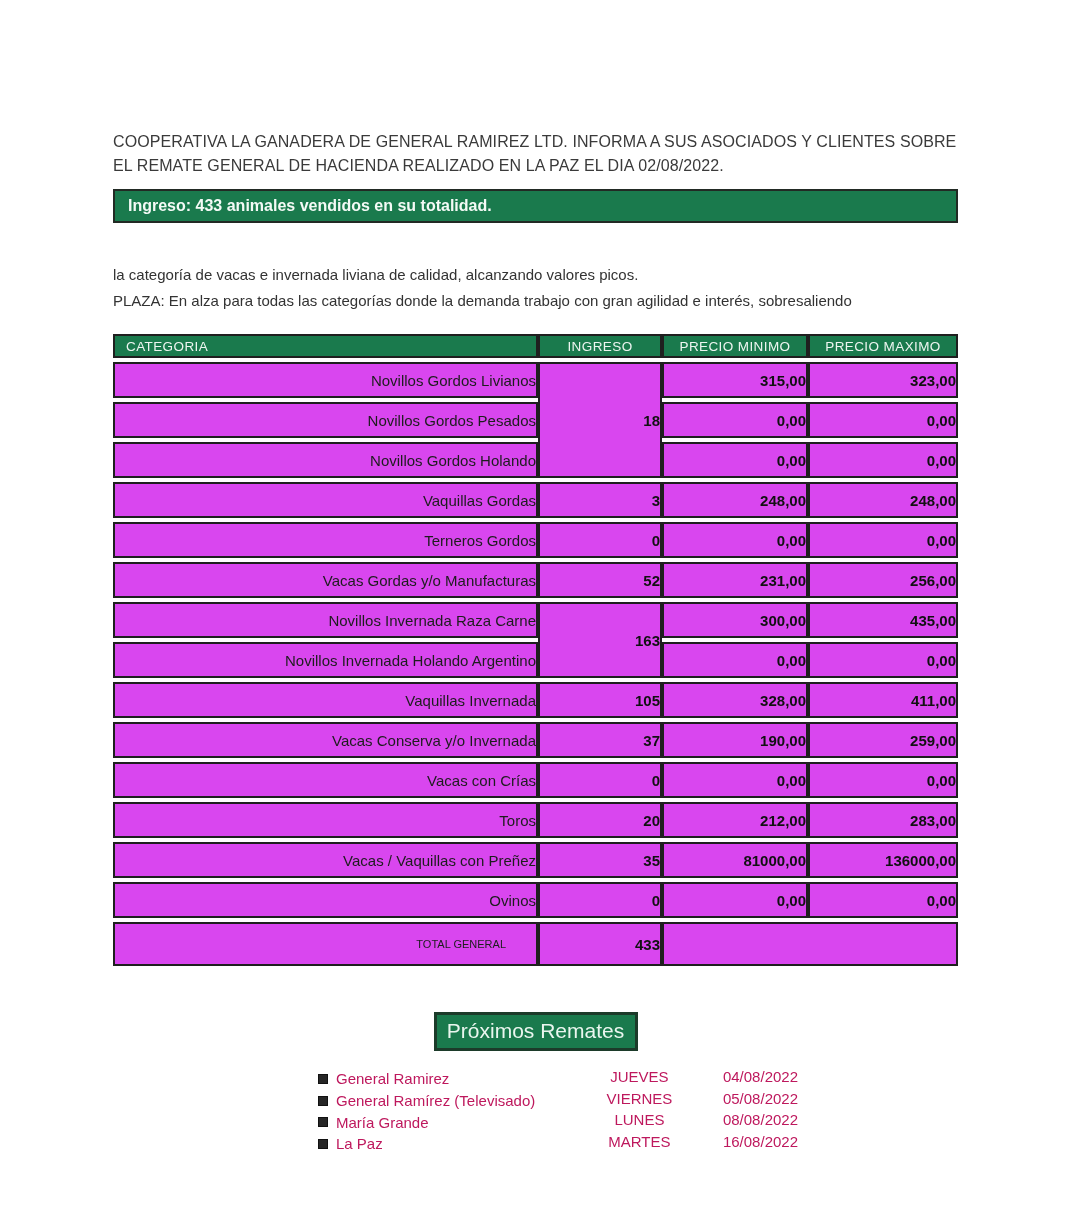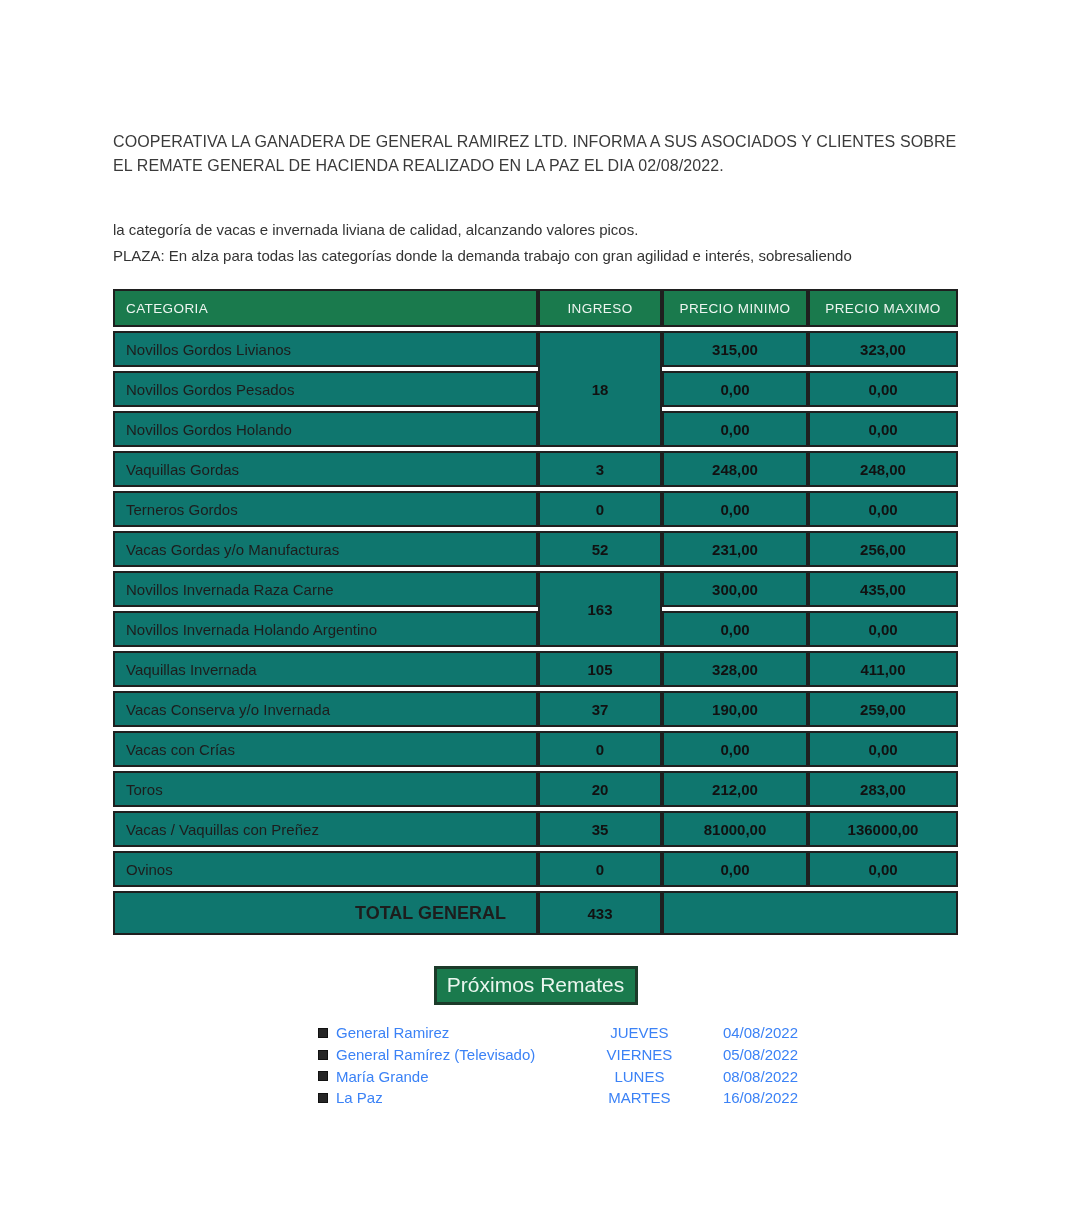--- a/index.html
+++ b/index.html
@@ -38,66 +38,66 @@
   }
   table.prices{
     margin-top:16px;
     width:845px;
     border-collapse:separate;
     border-spacing:0 4px;
     table-layout:fixed;
   }
   table.prices th, table.prices td{
     border:2px solid var(--border-dark);
-    background:#0f766e;
-    overflow:hidden;white-space:nowrap;
+    background:#d946ef;
+    overflow:hidden;white-space:nowrap;text-align:right;
   }
   table.prices th{
     background:var(--green);
     color:#edf5f0;
     font-size:13.5px;font-weight:normal;
     letter-spacing:.4px;
-    height:38px;
+    height:24px;
     text-align:center;
   }
   table.prices th.cat-h{text-align:left;padding-left:11px;}
   td.cat{
     font-size:15px;color:#1d1d1d;
     padding-left:11px;height:36px;
     text-align:left;vertical-align:middle;
   }
   td.num{
     font-size:15px;font-weight:bold;color:#111;
     text-align:center;vertical-align:middle;
   }
   tr.total-row td{height:44px;}
   td.total-label{
-    font-size:18px;font-weight:bold;
+    font-size:11px;font-weight:normal;
     text-align:right;padding-right:30px;
   }
   td.green-fill{background:var(--green);}
   .remates-box{
-    margin:27px auto 0 auto;
+    margin:42px auto 0 auto;
     width:204px;height:39px;
     background:var(--green);
     border:3px solid #1c3b2a;
     color:#eaf6ef;
     font-size:21px;
     text-align:center;
     line-height:32px;
   }
   .remates-list{
     margin-top:17px;
     margin-left:205px;
     width:480px;
   }
   .event-row{
-    display:flex;align-items:center;
+    display:flex;
     height:21.7px;
-    font-size:15px;color:#3b82f6;gap:16px;
+    font-size:15px;color:#be185d;gap:16px;
   }
   .event-place{
     width:252px;display:flex;align-items:center;
   }
   .bullet{
     width:10px;height:10px;background:#262626;
     border:1px solid #111;
     display:inline-block;margin-right:8px;flex:none;
   }
   .event-day{width:112px;text-align:center;}
@@ -106,20 +106,21 @@
 </head>
 <body>
 
 <div class="page">
 
   <div class="intro">
     <div>COOPERATIVA LA GANADERA DE GENERAL RAMIREZ LTD. INFORMA A SUS ASOCIADOS Y CLIENTES SOBRE</div>
     <div>EL REMATE GENERAL DE HACIENDA REALIZADO EN LA PAZ EL DIA 02/08/2022.</div>
   </div>
 
+  <div class="banner">Ingreso: 433 animales vendidos en su totalidad.</div>
 
   <div class="plaza">
     <div>la categoría de vacas e invernada liviana de calidad, alcanzando valores picos.</div>
     <div>PLAZA: En alza para todas las categorías donde la demanda trabajo con gran agilidad e interés, sobresaliendo</div>
   </div>
 
   <table class="prices">
     <colgroup>
       <col style="width:425px">
         <col style="width:124px">

